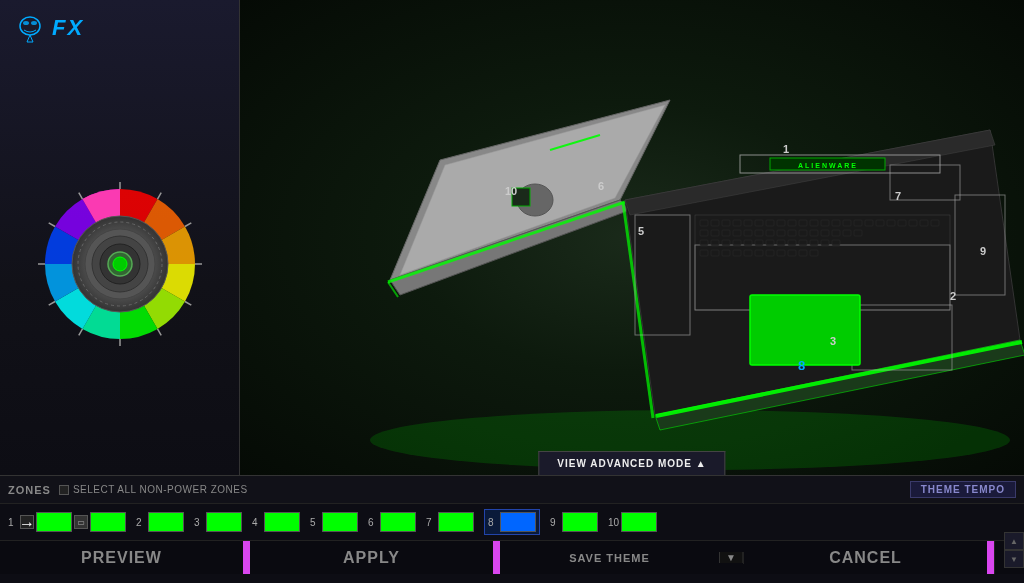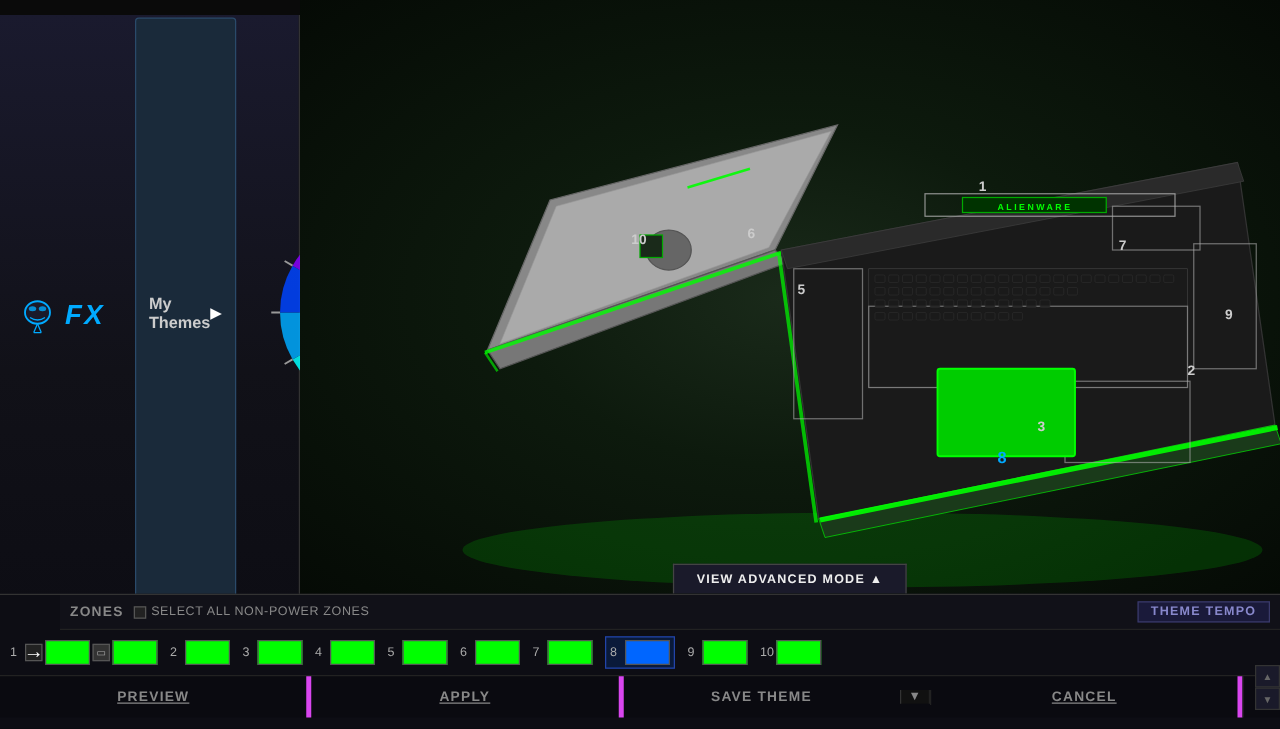--- a/index.html
+++ b/index.html
@@ -17,27 +17,27 @@
       position: absolute;
       top: 0; right: 0;
       padding: 2px 8px;
       font-size: 11px;
       color: #aaa;
     }
 
     
     .left-panel {
       position: absolute;
-      top: 12px; left: 0;
+      top: 0; left: 0;
       width: 240px;
       height: 475px;
       background: linear-gradient(to bottom, #1a1a2e 0%, #111118 60%, #0d0d14 100%);
       border-right: 1px solid #333;
       display: flex;
-      flex-direction: row;
+      flex-direction: column;
       align-items: stretch;
     }
 
     .logo-area {
       display: flex;
       align-items: center;
       padding: 12px 14px 8px 14px;
       gap: 6px;
     }
 
@@ -171,21 +171,20 @@
 
     
     .zones-bar {
       display: flex;
       align-items: center;
       padding: 4px 8px;
       height: 28px;
       background: #111118;
       border-bottom: 1px solid #222;
       gap: 8px;
-      margin-left: 48px;
     }
 
     .zones-label {
       font-size: 11px;
       color: #888;
       font-weight: bold;
       letter-spacing: 1px;
       white-space: nowrap;
     }
 
@@ -266,28 +265,27 @@
       height: 34px;
       background: #0a0a10;
       border-top: 1px solid #222;
     }
 
     .action-btn {
       flex: 1;
       height: 100%;
       background: transparent;
       border: none;
-      border-right: 4px solid #d946ef;
+      border-right: 7px solid #d946ef;
       color: #888;
-      font-size: 11px;
+      font-size: 16px;
       font-weight: bold;
       letter-spacing: 1px;
       cursor: pointer;
       transition: color 0.2s;
-      text-decoration: underline;
     }
 
     .action-btn-save {
       display: flex;
       align-items: center;
       justify-content: center;
       flex: 1;
       gap: 0;
     }
 
@@ -366,24 +364,20 @@
       <ellipse cx="20" cy="11" rx="3" ry="2" fill="#00aaff" opacity="0.8"></ellipse>
       <path d="M10 18 Q16 22 22 18" stroke="#00aaff" stroke-width="1" fill="none"></path>
       <line x1="16" y1="23" x2="13" y2="30" stroke="#00aaff" stroke-width="1"></line>
       <line x1="16" y1="23" x2="19" y2="30" stroke="#00aaff" stroke-width="1"></line>
       <line x1="13" y1="30" x2="19" y2="30" stroke="#00aaff" stroke-width="1"></line>
     </svg>
     <span class="fx-text">FX</span>
   </div>
 
 
-  <div class="my-themes-row">
-    <span class="my-themes-label">My Themes</span>
-    <span class="arrow-right">▶</span>
-  </div>
 
   <div class="color-wheel-area">
     <div class="color-wheel-container">
       <svg class="color-wheel-svg" viewBox="0 0 180 180">
         <defs>
           <radialGradient id="wheelGrad" cx="50%" cy="50%" r="50%">
             <stop offset="0%" stop-color="#888" stop-opacity="1"></stop>
             <stop offset="100%" stop-color="#333" stop-opacity="1"></stop>
           </radialGradient>
         </defs>

